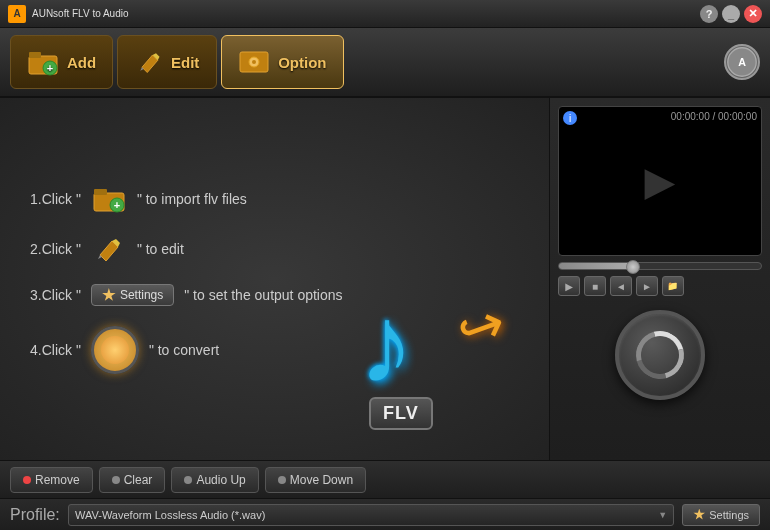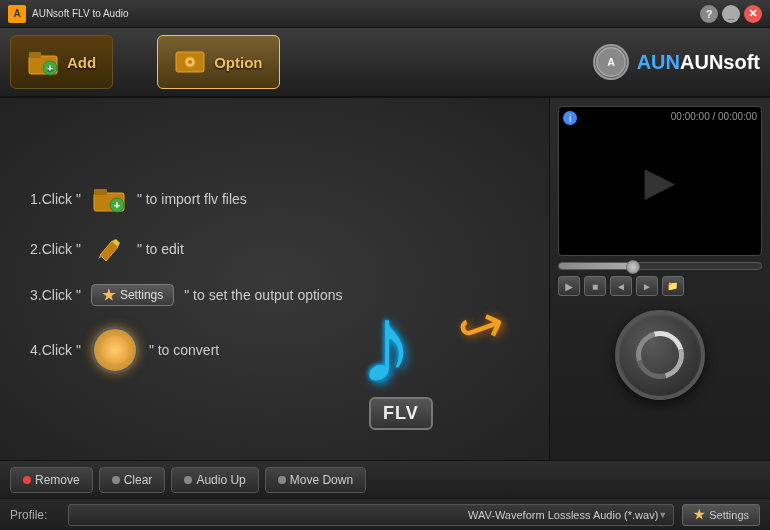--- a/index.html
+++ b/index.html
@@ -87,21 +87,20 @@
       cursor: pointer;
       color: #f0c060;
       font-size: 15px;
       font-weight: bold;
       text-shadow: 0 1px 2px #000;
       padding: 0 16px;
     }
     .tool-btn.active {
       background: linear-gradient(180deg, #7a6030, #4a3810);
       border-color: #f0c060;
-      margin-left: 40px;
     }
     .tool-icon {
       width: 32px;
       height: 32px;
       display: flex;
       align-items: center;
       justify-content: center;
     }
 
     
@@ -368,36 +367,36 @@
       height: 32px;
       background: linear-gradient(180deg, #2a2a2a, #1e1e1e);
       display: flex;
       align-items: center;
       padding: 0 10px;
       gap: 8px;
       border-top: 1px solid #111;
     }
     .profile-label {
       color: #aaa;
-      font-size: 12px;
+      font-size: 16px;
       min-width: 50px;
     }
     .profile-select {
       flex: 1;
       height: 22px;
       background: linear-gradient(180deg, #3a3a3a, #252525);
       border: 1px solid #555;
       border-radius: 3px;
       color: #ccc;
       font-size: 11px;
       padding: 1px 6px;
       cursor: pointer;
       display: flex;
       align-items: center;
-      justify-content: flex-end;
+      justify-content: space-between;
     }
     .profile-select-arrow { color: #888; font-size: 9px; }
     .settings-small-btn {
       height: 22px;
       padding: 0 10px;
       background: linear-gradient(180deg, #555, #333);
       border: 1px solid #666;
       border-radius: 3px;
       color: #ccc;
       font-size: 11px;
@@ -437,42 +436,49 @@
       <svg width="32" height="28" viewBox="0 0 32 28">
         <rect x="2" y="8" width="28" height="18" rx="2" fill="#c08010" stroke="#e0a030" stroke-width="1"></rect>
         <rect x="2" y="4" width="12" height="6" rx="1" fill="#a07010"></rect>
         <circle cx="23" cy="20" r="7" fill="#4a4" stroke="#2a8a2a" stroke-width="1"></circle>
         <text x="23" y="24" text-anchor="middle" fill="#fff" font-size="11" font-weight="bold">+</text>
       </svg>
     </div>
     <span>Add</span>
   </div>
 
+  <div class="tool-btn">
+    <div class="tool-icon edit-icon">
+      <svg width="32" height="28" viewBox="0 0 32 28">
+        <path d="M8 20 L20 6 L26 12 L14 26 Z" fill="#c08010" stroke="#e0a030" stroke-width="1"></path>
+        <path d="M20 6 L24 4 L28 8 L26 12 Z" fill="#e0c040"></path>
+        <path d="M8 20 L6 24 L10 22 Z" fill="#888"></path>
+      </svg>
+    </div>
+    <span>Edit</span>
+  </div>
 
   <div class="tool-btn active">
     <div class="tool-icon">
       <svg width="32" height="28" viewBox="0 0 32 28">
         <rect x="2" y="4" width="28" height="20" rx="2" fill="#c08010" stroke="#e0a030" stroke-width="1"></rect>
         <circle cx="16" cy="14" r="5" fill="#f0c060" stroke="#e0a020" stroke-width="1"></circle>
         <circle cx="16" cy="14" r="2" fill="#c08010"></circle>
       </svg>
     </div>
     <span>Option</span>
   </div>
 
   <div class="logo-area">
     <div class="logo-icon">
       <svg width="36" height="36" viewBox="0 0 36 36">
         <circle cx="18" cy="18" r="16" fill="#888" stroke="#aaa" stroke-width="1.5"></circle>
         <text x="18" y="23" text-anchor="middle" fill="#fff" font-size="12" font-weight="bold">A</text>
       </svg>
     </div>
-    <span class="logo-text">
-      <span style="color:#4af">AUN</span><span style="color:#fff">AUNsoft</span>
-    </span>
   </div>
 </div>
 
 <div class="main-content">
 
   <div class="left-panel">
 
     <div class="instruction-row">
       <span>1.Click "</span>
       <div class="instr-icon">

